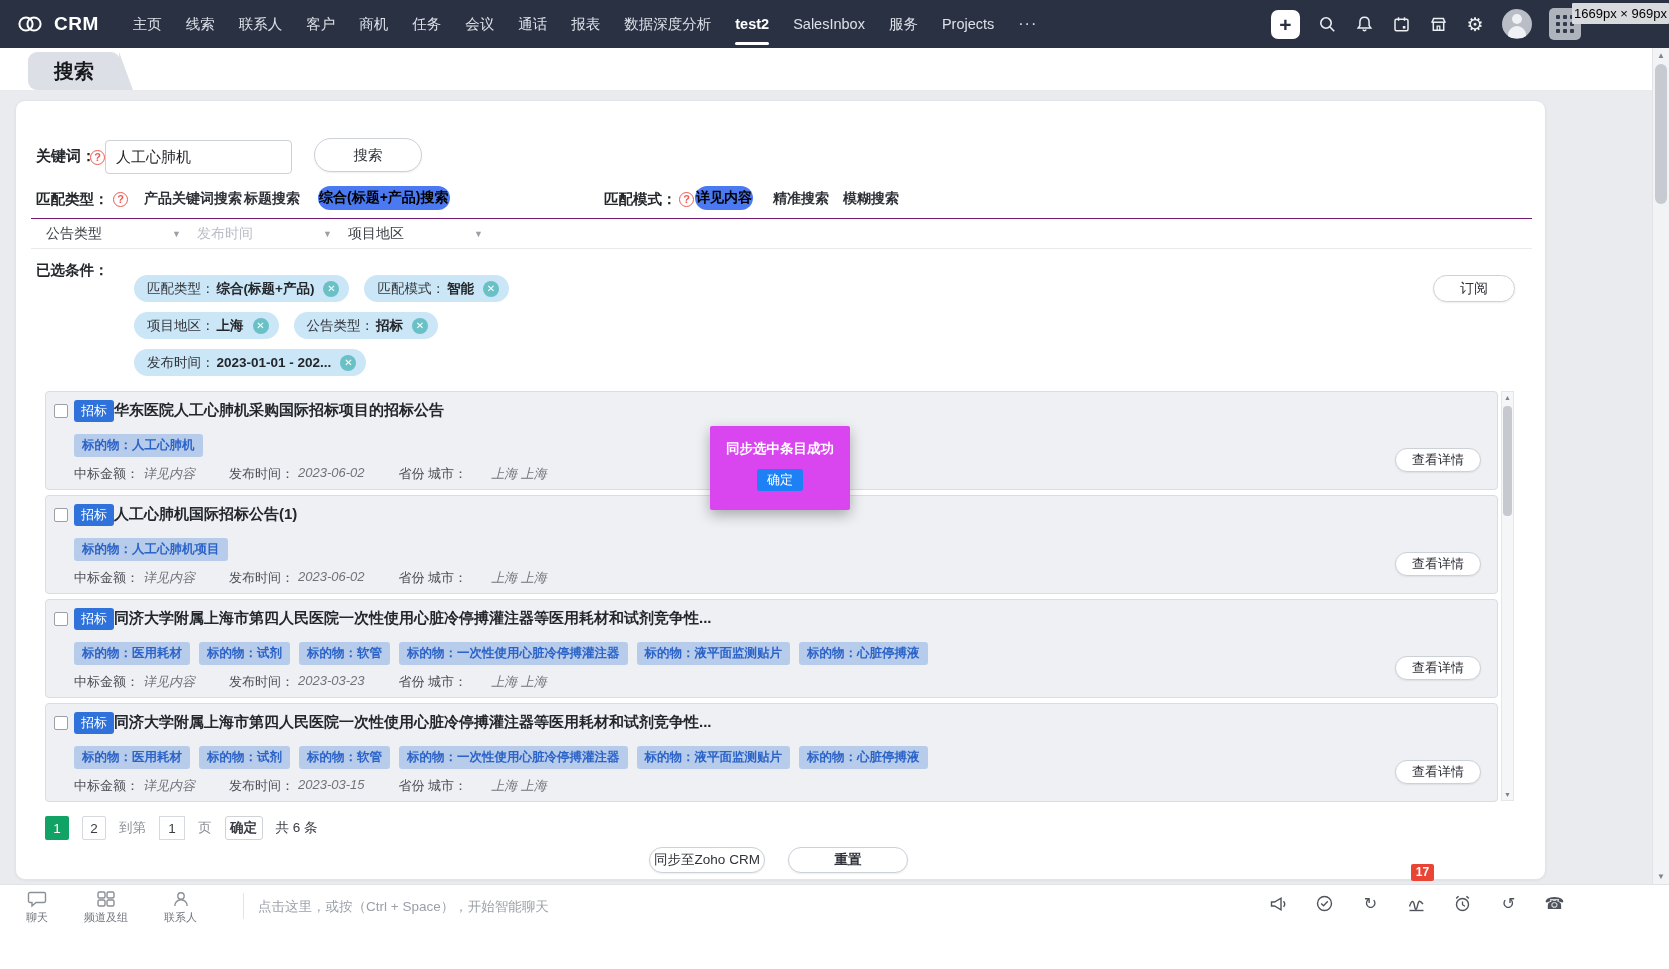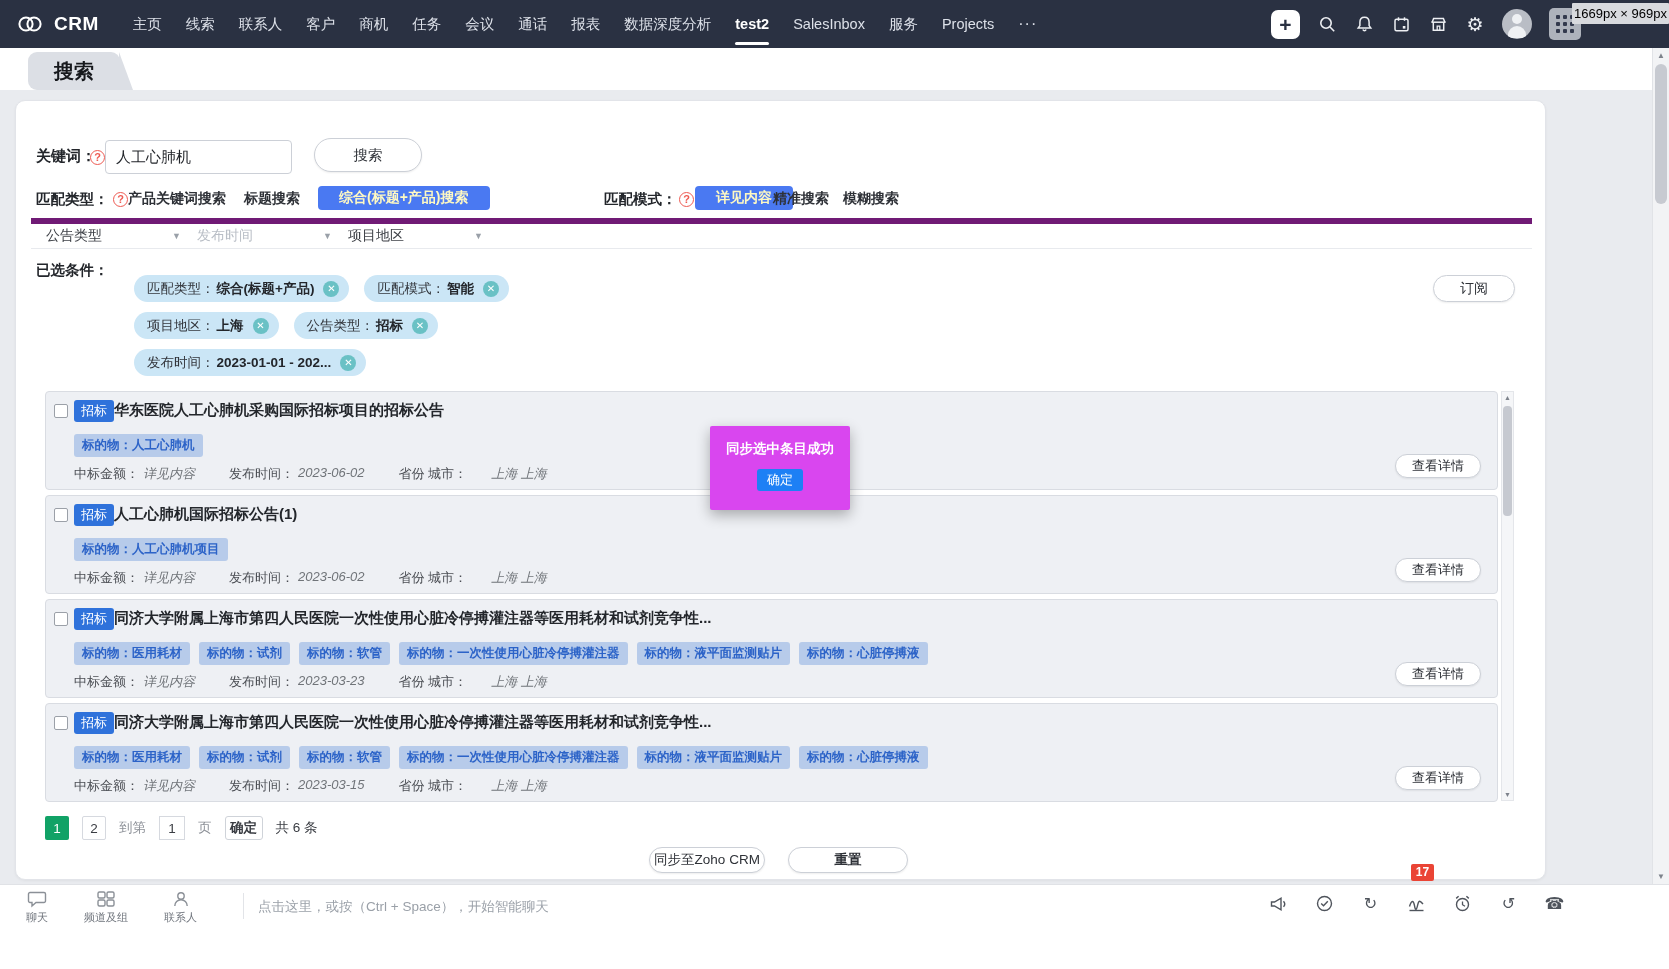--- a/index.html
+++ b/index.html
@@ -34,42 +34,42 @@
   .page-tab::after { content:''; position:absolute; right:-13px; bottom:0; width:0; height:0; border-bottom:38px solid #dcdfe5; border-right:14px solid transparent; }
 
   
   .card { position:absolute; left:15px; top:100px; width:1531px; height:780px; background:#fff; border:1px solid #e2e4e9; border-radius:10px; box-shadow:0 1px 3px rgba(0,0,0,.05); }
   .lbl { position:absolute; font-size:15px; font-weight:bold; color:#23262b; }
   .q-icon { position:absolute; width:15px; height:15px; border:1.5px solid #ee5a52; border-radius:50%; color:#ee5a52; font-size:11px; font-weight:bold; text-align:center; line-height:13px; }
   .kw-input { position:absolute; left:89px; top:39px; width:187px; height:34px; border:1px solid #ccd0d7; border-radius:4px; padding:0 10px; font-size:15px; color:#23262b; font-family:inherit; }
   .btn-pill { background:#fff; border:1px solid #ccd0d7; border-radius:17px; color:#2f3238; cursor:pointer; font-family:inherit; box-shadow:0 1px 2px rgba(0,0,0,.07); }
   .search-btn { position:absolute; left:298px; top:37px; width:108px; height:34px; font-size:14.5px; }
   .opt { position:absolute; font-size:14px; font-weight:bold; color:#2e3137; cursor:pointer; white-space:nowrap; }
-  .opt.sel { background:#4a79f2; color:#fef9c3; border-radius:4px; padding:3px 21px; }
-  .filterbar { position:absolute; left:15px; top:117px; width:1501px; height:31px; border-top:6px solid #701a75; border-bottom:1px solid #e8eaee; display:flex; align-items:center; padding-left:15px; }
+  .opt.sel { background:#4a79f2; color:#000000; border-radius:12px; padding:3px 1px; }
+  .filterbar { position:absolute; left:15px; top:117px; width:1501px; height:31px; border-top:1px solid #701a75; border-bottom:1px solid #e8eaee; display:flex; align-items:center; padding-left:15px; }
   .dd { width:135px; margin-right:16px; display:flex; align-items:center; justify-content:space-between; font-size:14px; color:#3c3f45; cursor:pointer; }
   .dd.muted { color:#b9bec6; }
   .caret { font-size:9px; color:#9aa0a8; }
   .cond-row { position:absolute; left:118px; display:flex; gap:15px; }
   .cond { height:27px; background:#cbe6f6; border-radius:14px; display:flex; align-items:center; padding:0 10px 0 13px; font-size:13.5px; color:#33363c; white-space:nowrap; }
   .cond b { margin-left:2px; color:#23262b; }
   .cond .x { width:16px; height:16px; margin-left:9px; border-radius:50%; background:#6ac1c5; color:#fff; font-size:10px; line-height:16px; text-align:center; cursor:pointer; }
   .subscribe-btn { position:absolute; left:1417px; top:174px; width:82px; height:27px; border-radius:14px; font-size:14px; }
 
   
   .rrow { position:absolute; left:29px; width:1453px; height:99px; background:#eef0f4; border:1px solid #d9dce2; border-radius:4px; }
   .cb { position:absolute; left:8px; top:12px; width:14px; height:14px; background:#fff; border:1px solid #9ba0a8; border-radius:2px; cursor:pointer; }
   .rbadge { position:absolute; left:28px; top:8px; height:22px; background:#2f72db; color:#fff; font-size:13px; border-radius:3px; padding:0 7px; line-height:22px; }
   .rtitle { position:absolute; left:68px; top:9px; font-size:15px; font-weight:bold; color:#23262b; cursor:pointer; white-space:nowrap; }
   .rtags { position:absolute; left:28px; top:42px; display:flex; gap:9px; }
   .rtag { background:#b7cbea; color:#2c63c8; font-size:12.5px; font-weight:bold; border-radius:3px; padding:3px 8px; white-space:nowrap; cursor:pointer; }
   .rmeta { position:absolute; left:28px; top:73px; font-size:13px; color:#4b4e54; display:flex; }
   .rmeta .mv { font-style:italic; color:#707479; margin-left:4px;text-align:center; }
   .rmeta .gap { margin-left:34px; }
-  .detail-btn { position:absolute; right:16px; top:62px; height:24px; padding:0 16px; border-radius:13px; font-size:13px; }
+  .detail-btn { position:absolute; right:16px; top:56px; height:24px; padding:0 16px; border-radius:13px; font-size:13px; }
 
   
   .rs-scroll { position:absolute; left:1485px; top:290px; width:13px; height:410px; background:#f5f6f8; border:1px solid #e4e6ea; }
   .rs-scroll .arr { position:absolute; left:0; width:100%; text-align:center; font-size:7px; color:#7d828b; }
   .rs-scroll .thumb { position:absolute; left:1px; top:14px; width:9px; height:110px; background:#c6c9d0; border-radius:4px; }
 
   
   .pgbar { position:absolute; left:29px; top:715px; height:24px; display:flex; align-items:center; gap:13px; font-size:13.5px; color:#3a3d43; }
   .pg { width:24px; height:24px; display:flex; align-items:center; justify-content:center; border-radius:2px; cursor:pointer; }
   .pg.cur { background:#11a266; color:#fff; }
@@ -191,21 +191,21 @@
 
   <div class="card">
 
     <span class="lbl" style="left:20px; top:46px;">关键词：</span>
     <span class="q-icon" style="left:74px; top:49px;">?</span>
     <input class="kw-input" type="text" value="人工心肺机" style="">
     <button class="btn-pill search-btn">搜索</button>
 
     <span class="lbl" style="left:20px; top:89px; font-size:14.5px;">匹配类型：</span>
     <span class="q-icon" style="left:97px; top:91px;">?</span>
-    <span class="opt" style="left:112px; top:89px;">产品关键词搜索</span>
+    <span class="opt" style="left:128px; top:89px;">产品关键词搜索</span>
     <span class="opt" style="left:228px; top:89px;">标题搜索</span>
     <span class="opt sel" style="left:302px; top:85px;">综合(标题+产品)搜索</span>
 
     <span class="lbl" style="left:588px; top:89px; font-size:14.5px;">匹配模式：</span>
     <span class="q-icon" style="left:663px; top:91px;">?</span>
     <span class="opt sel" style="left:679px; top:85px;">详见内容</span>
     <span class="opt" style="left:757px; top:89px;">精准搜索</span>
     <span class="opt" style="left:827px; top:89px;">模糊搜索</span>
 
     <div class="filterbar">

